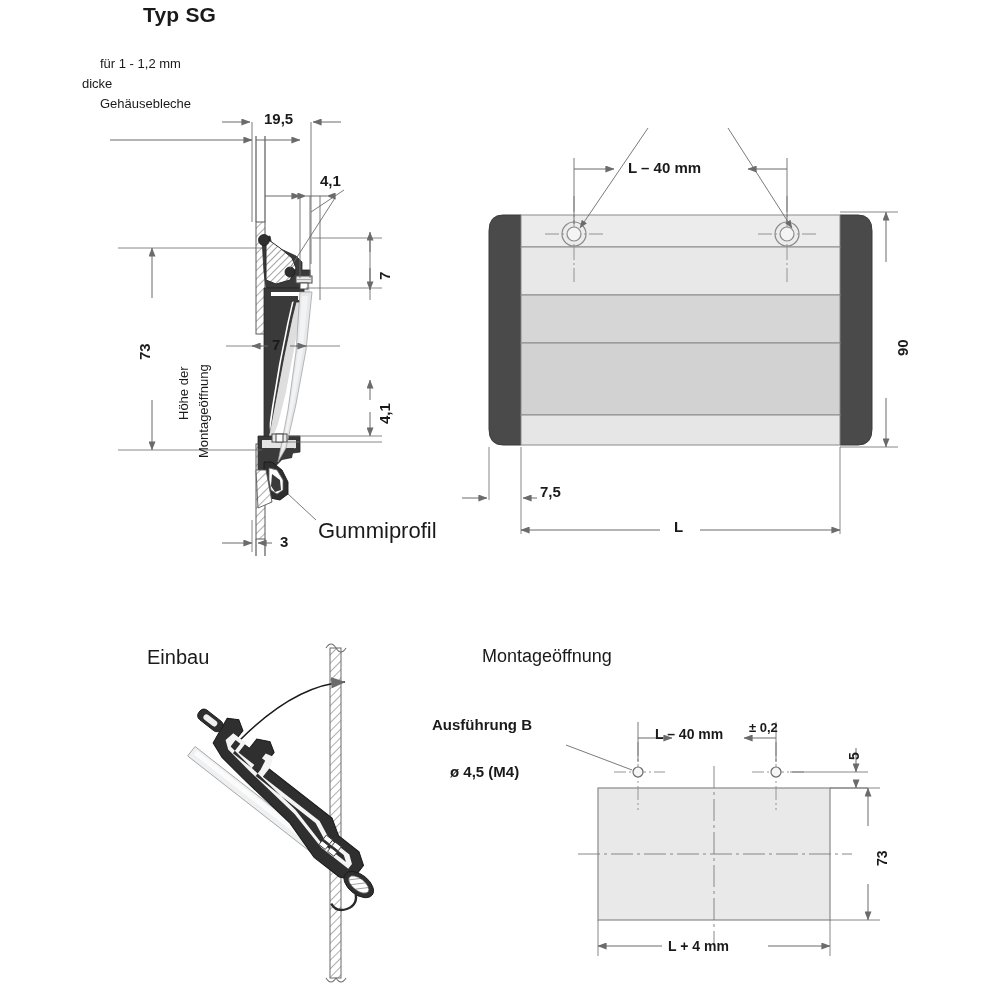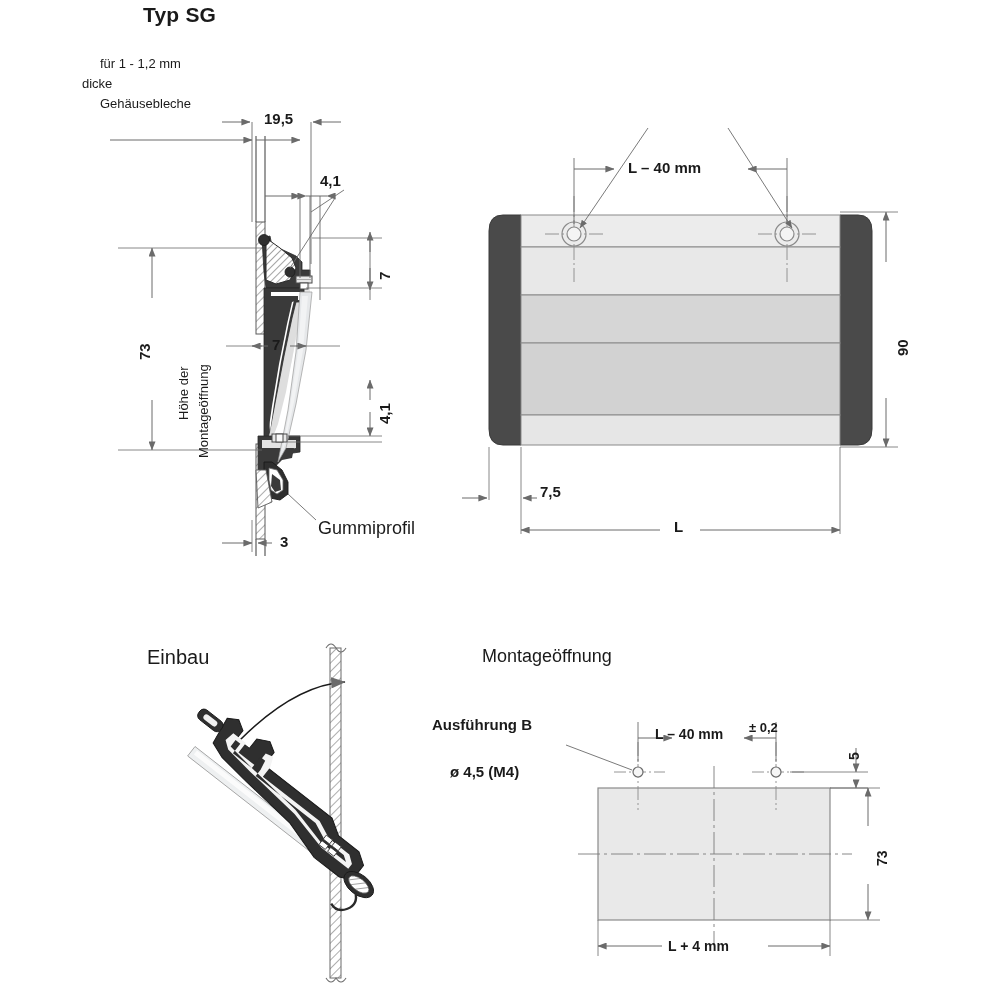--- a/index.html
+++ b/index.html
@@ -5,21 +5,21 @@
   html,body{margin:0;padding:0;background:#ffffff;}
   body{width:1000px;height:1000px;position:relative;overflow:hidden;
        font-family:"Liberation Sans","DejaVu Sans",sans-serif;color:#1a1a1a;}
   .sheet{position:absolute;inset:0;background:#ffffff;}
   svg{position:absolute;left:0;top:0;width:1000px;height:1000px;}
   .txt{position:absolute;white-space:pre;line-height:1.25;}
   .title{font-size:21px;font-weight:bold;letter-spacing:.2px;}
   .note{font-size:13px;}
   .dim{font-size:15px;font-weight:bold;}
   .dimsm{font-size:14px;font-weight:bold;}
-  .lbl{font-size:18px;}
+  .lbl{font-size:22px;}
   .lblb{font-size:15px;font-weight:bold;text-align:right;}
   .tol{font-size:13px;font-weight:bold;}
   .rot90{transform:rotate(-90deg);transform-origin:0 0;}
 </style>
 </head>
 <body>
 
 <div class="sheet">
 
 <svg viewBox="0 0 1000 1000">

